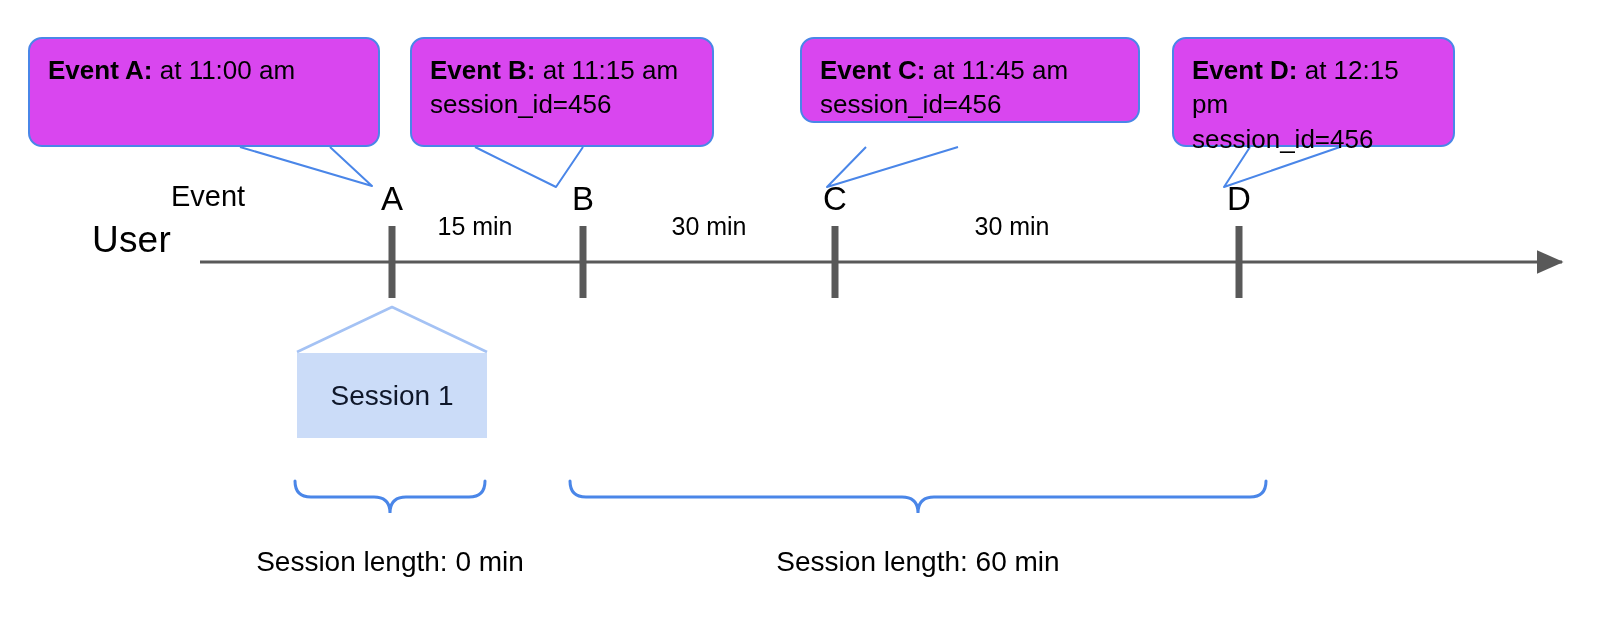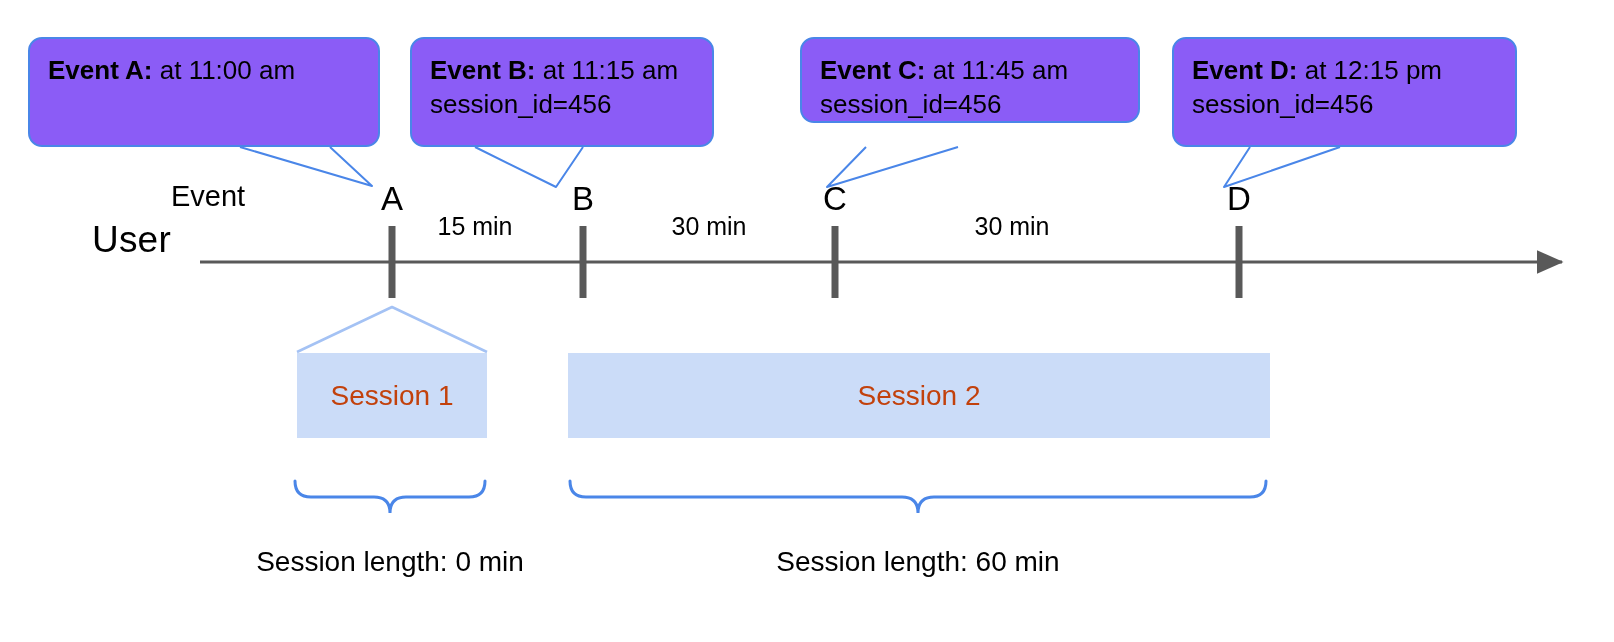--- a/index.html
+++ b/index.html
@@ -11,41 +11,41 @@
   #stage{position:absolute;left:0;top:0;width:1614px;height:642px;}
   svg.layer{position:absolute;left:0;top:0;width:1614px;height:642px;overflow:visible;}
   .txt{position:absolute;white-space:nowrap;}
 
   
   .callout{
     position:absolute;
     box-sizing:border-box;
     border:2px solid #4a86e8;
     border-radius:14px;
-    background:#8b5cf6;
+    background:#d946ef;
     padding:14px 16px 10px 18px;
     line-height:1.32;
     font-size:26px;
     z-index:3;
   }
   .callout .lead{font-weight:bold;}
   .callout .l2{display:block;}
 
   
   .lbl-user{font-size:37px;letter-spacing:0.2px;text-align:center;}
   .lbl-events{font-size:29px;}
   .evt-letter{font-size:33px;}
   .gap-lbl{font-size:25px;text-align:right;}
 
   
   .sess{
     position:absolute;
     background:#cbdcf8;
     display:flex;align-items:center;justify-content:center;
-    font-size:28px;color:#c2410c;
+    font-size:28px;color:#0f172a;
     z-index:2;
   }
   .sess-len{font-size:28px;}
 </style>
 </head>
 <body>
 
 <div id="stage">
 
   <div class="callout" style="left:28px;top:37px;width:352px;height:110px;">
@@ -55,21 +55,21 @@
   <div class="callout" style="left:410px;top:37px;width:304px;height:110px;">
     <span class="lead">Event B:</span><span> at 11:15 am</span>
     <span class="l2">session_id=456</span>
   </div>
 
   <div class="callout" style="left:800px;top:37px;width:340px;height:86px;">
     <span class="lead">Event C:</span><span> at 11:45 am</span>
     <span class="l2">session_id=456</span>
   </div>
 
-  <div class="callout" style="left:1172px;top:37px;width:345px;height:110px;">
+  <div class="callout" style="left:1172px;top:37px;width:283px;height:110px;">
     <span class="lead">Event D:</span><span> at 12:15 pm</span>
     <span class="l2">session_id=456</span>
   </div>
 
   <svg class="layer" viewBox="0 0 1614 642">
     <defs>
       <marker id="arrowhead" markerWidth="9" markerHeight="8" refX="8.5" refY="4" orient="auto" markerUnits="strokeWidth">
         <path d="M0,0 L9,4 L0,8 z" fill="#595959"></path>
       </marker>
     </defs>
@@ -105,20 +105,17 @@
   <div class="txt evt-letter" style="left:1239px;top:180px;transform:translateX(-50%);">D</div>
 
   <div class="txt gap-lbl" style="left:475px;top:212px;transform:translateX(-50%);">15 min</div>
   <div class="txt gap-lbl" style="left:709px;top:212px;transform:translateX(-50%);">30 min</div>
   <div class="txt gap-lbl" style="left:1012px;top:212px;transform:translateX(-50%);">30 min</div>
 
   <div class="sess" style="left:297px;top:353px;width:190px;height:85px;">
     <span>Session 1</span>
   </div>
 
-  <div class="sess" style="left:568px;top:353px;width:702px;height:85px;">
-    <span>Session 2</span>
-  </div>
 
   <div class="txt sess-len" style="left:390px;top:562px;transform:translate(-50%,-50%);">Session length: 0 min</div>
   <div class="txt sess-len" style="left:918px;top:562px;transform:translate(-50%,-50%);">Session length: 60 min</div>
 
 </div>
 
 </body></html>

